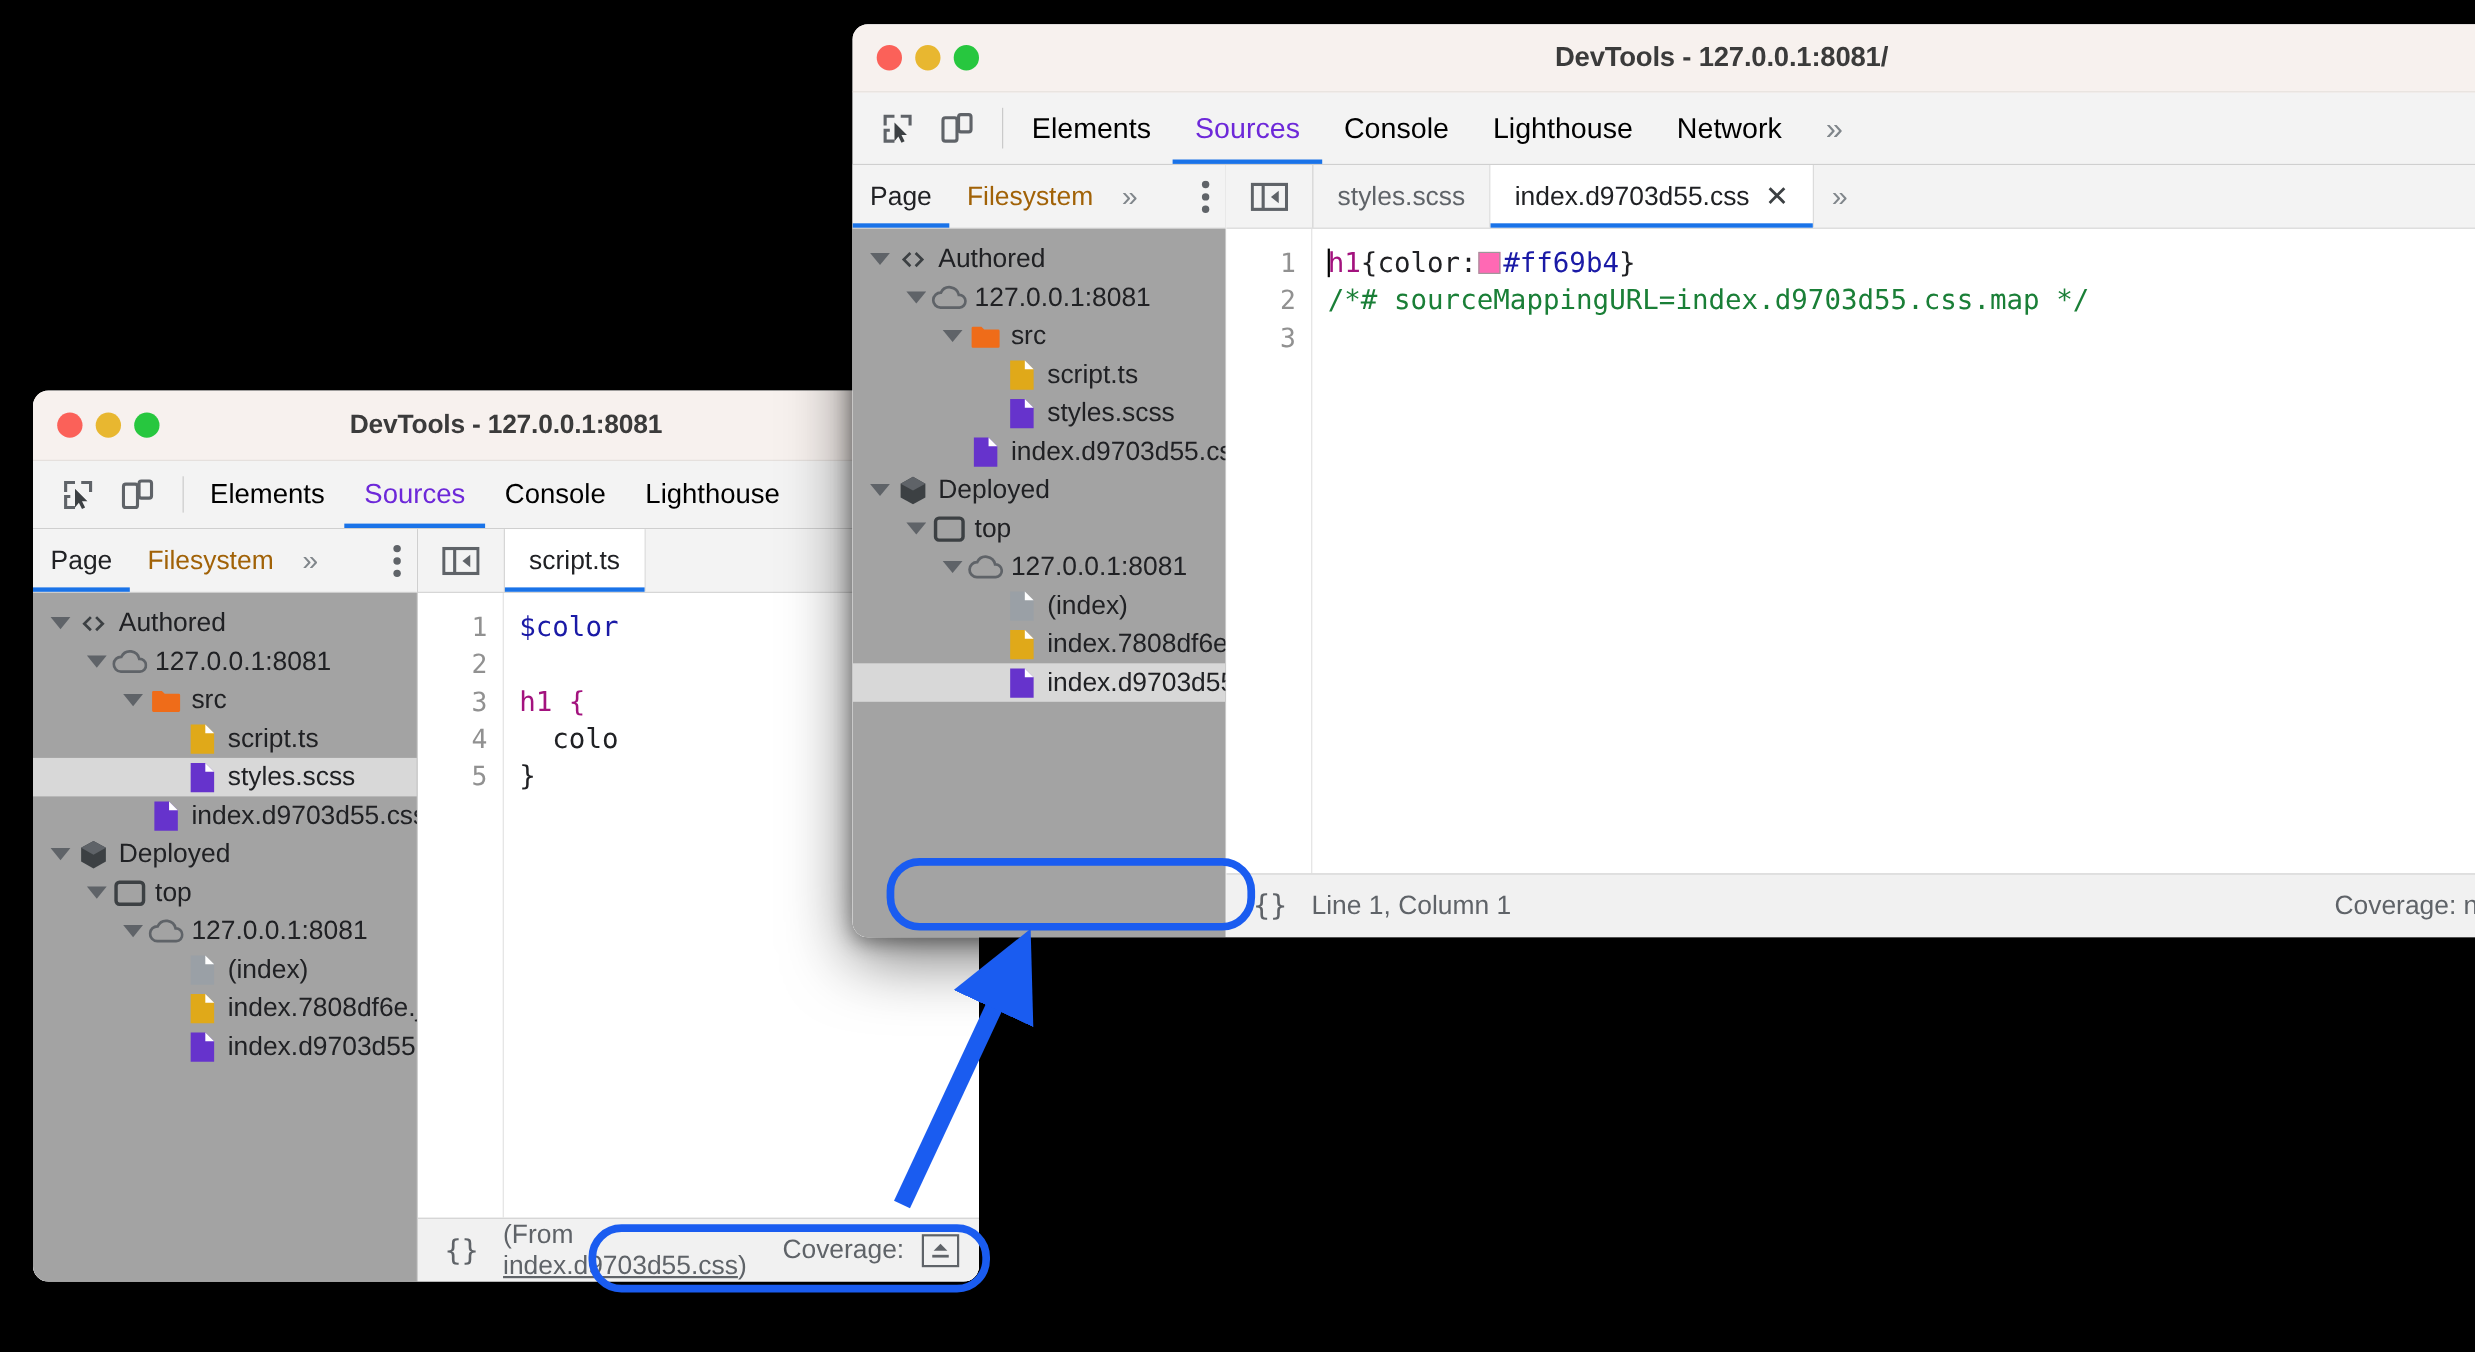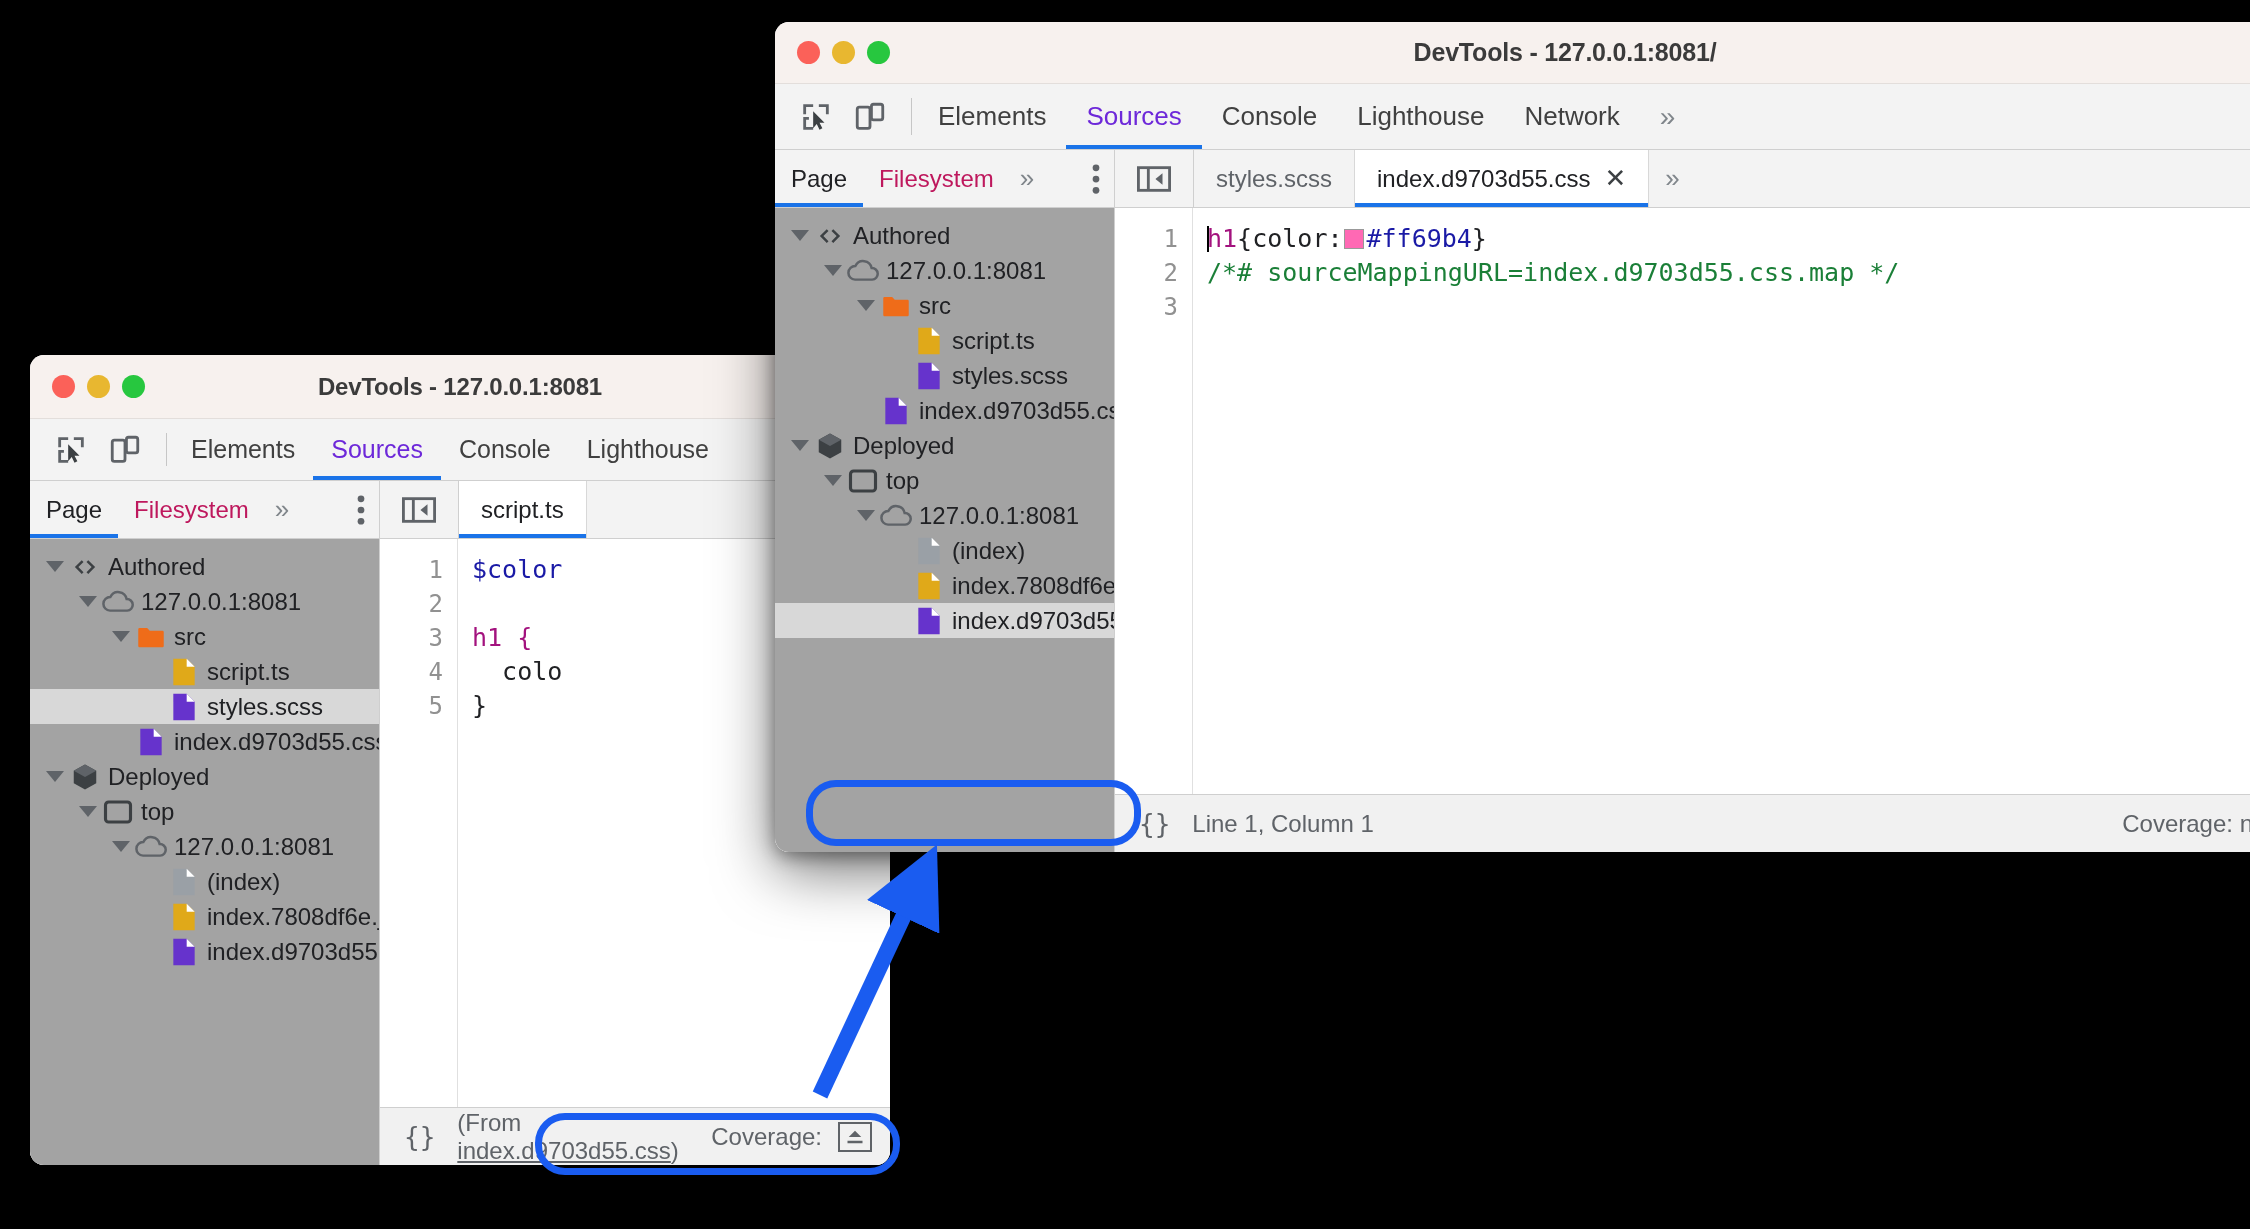--- a/index.html
+++ b/index.html
@@ -56,21 +56,21 @@
     flex: 0 0 auto;
   }
   .tool-icons { display: flex; align-items: center; gap: 16px; padding: 0 16px 0 22px; }
   .tool-ico { width: 38px; height: 38px; display: flex; align-items: center; justify-content: center; cursor: pointer; }
   .vdiv { width: 1px; background: #c6c6c6; margin: 14px 6px; }
   .maintabs { display: flex; align-items: stretch; flex: 1 1 auto; overflow: hidden; }
   .mtab {
     display: flex; align-items: center;
     padding: 0 20px;
     font-size: 26px;
-    color: #404040;
+    color: #000000;
     white-space: nowrap;
     position: relative;
     cursor: pointer;
   }
   .mtab.active { color: #6d28d9; }
   .mtab.active::after {
     content: "";
     position: absolute;
     left: 0; right: 0; bottom: 0;
     height: 4px;
@@ -84,21 +84,21 @@
   .nav-tabs {
     height: 58px;
     background: #f3f3f3;
     display: flex;
     align-items: stretch;
     border-bottom: 1px solid #cfcfcf;
     flex: 0 0 auto;
   }
   .ntab {
     display: flex; align-items: center; padding: 0 16px;
-    font-size: 24px; color: #be185d; position: relative; white-space: nowrap; cursor: pointer;
+    font-size: 24px; color: #a16207; position: relative; white-space: nowrap; cursor: pointer;
   }
   .ntab.active { color: #202124; }
   .ntab.active::after { content:""; position:absolute; left:0; right:0; bottom:0; height:4px; background:#1a73e8; }
   .ntab.chev { color: #80868b; font-size: 26px; padding: 0 10px; }
   .nav-kebab { margin-left: auto; display: flex; align-items: center; padding: 0 14px; cursor: pointer; }
 
   .tree { flex: 1 1 auto; overflow: hidden; padding-top: 10px; background: #a3a3a3; }
   .trow {
     display: flex; align-items: center;
     height: 35px;

